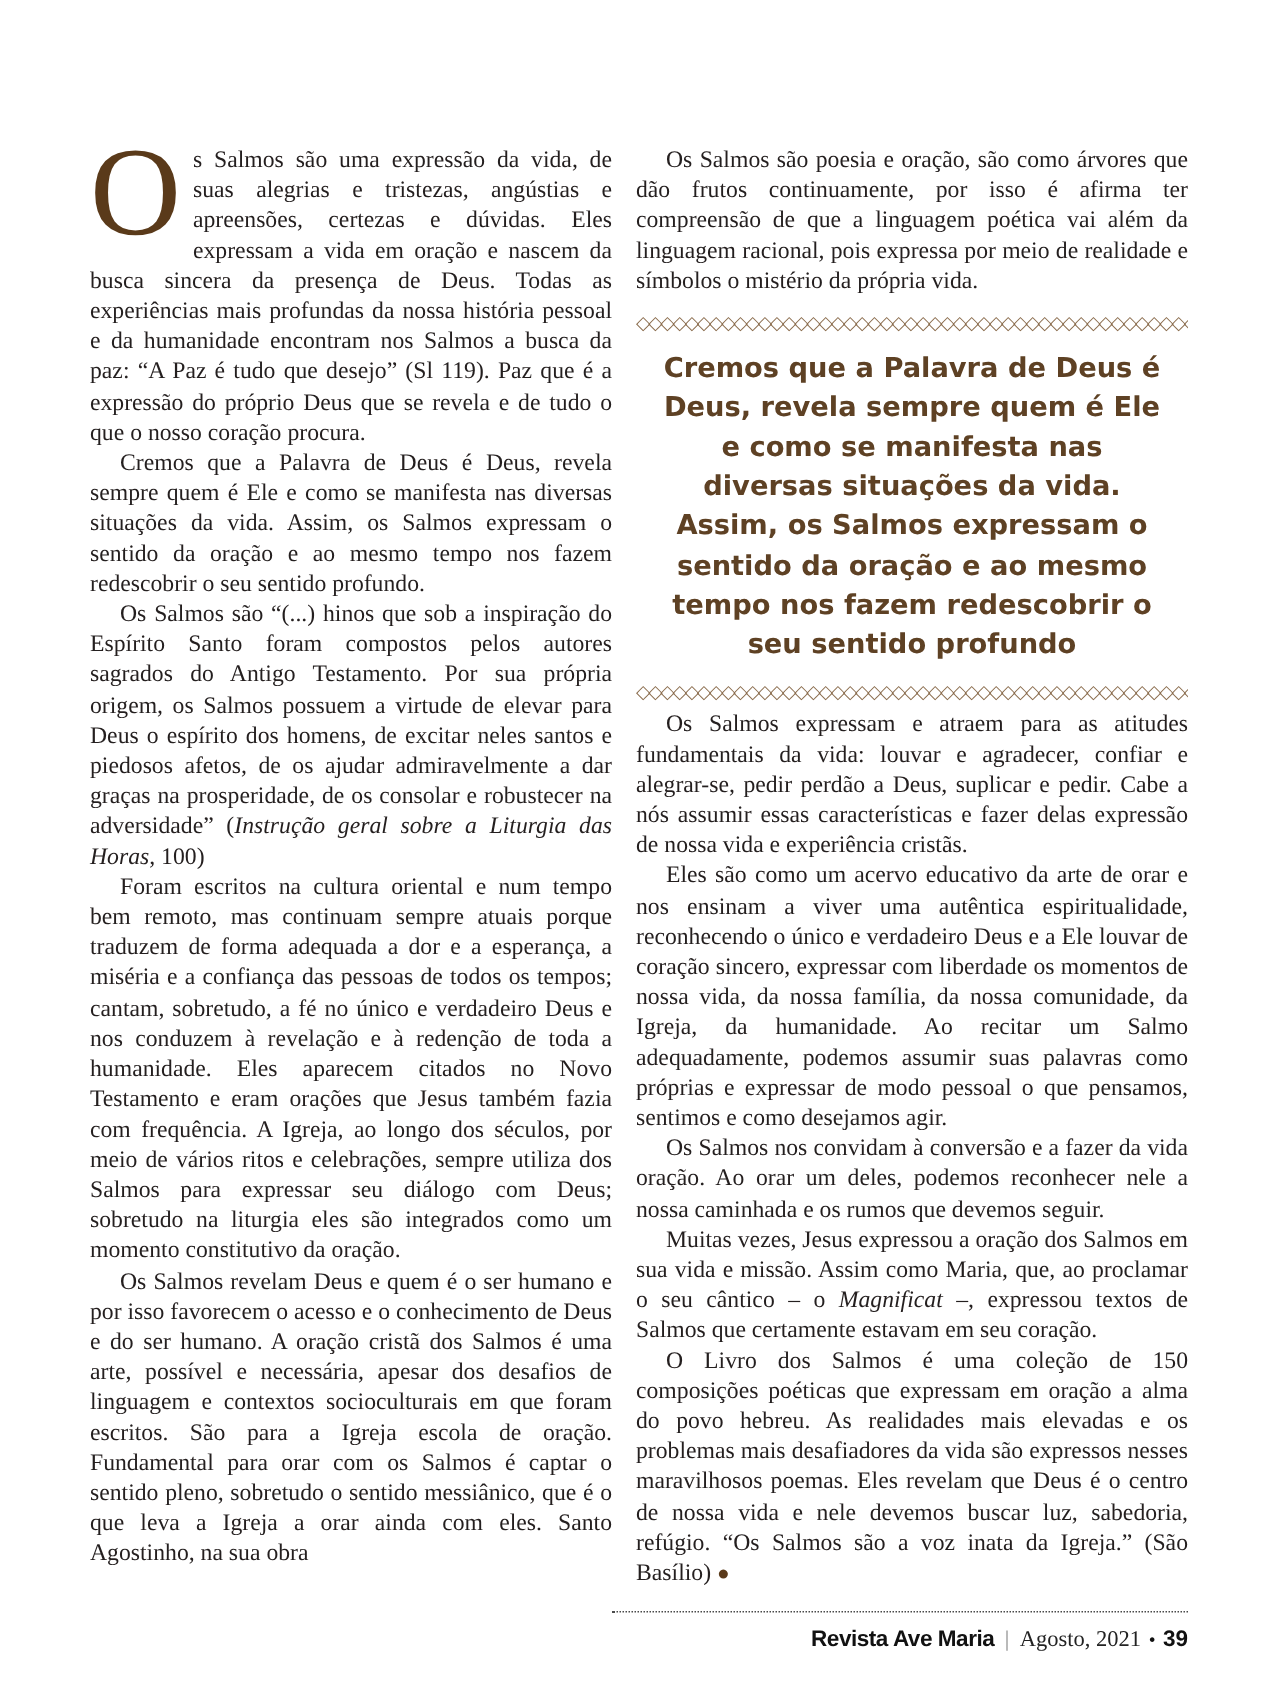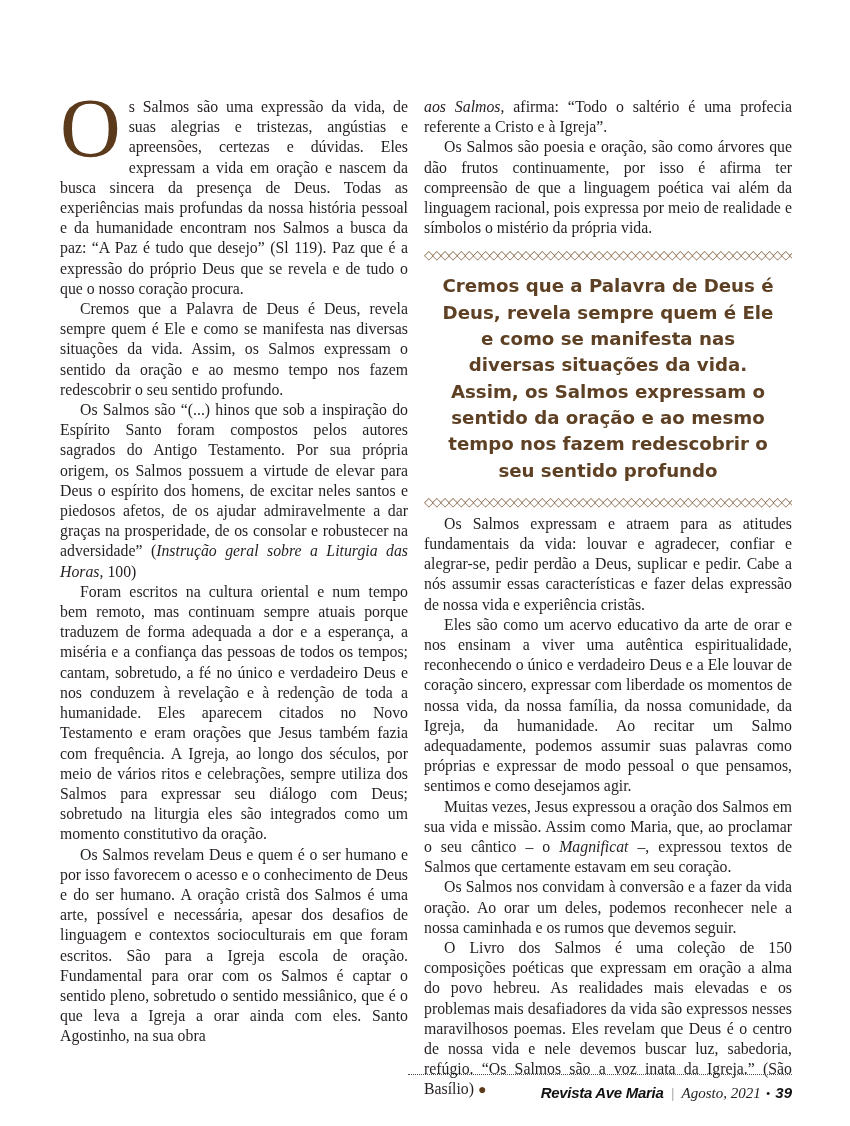--- a/index.html
+++ b/index.html
@@ -75,21 +75,20 @@
 
   .footer {
     position: absolute;
     left: 408px;
     top: 1074px;
     width: 384px;
     border-top: 1px dotted #4a4a4a;
     padding-top: 9px;
     text-align: right;
     white-space: nowrap;
-    font-style: italic;
   }
   .footer .mag {
     font-family: "Liberation Sans", sans-serif;
     font-weight: bold;
     font-size: 15px;
     color: #111111;
     letter-spacing: -0.3px;
   }
   .footer .sep   { color: #8a8a8a; margin: 0 7px; font-size: 15px; }
   .footer .issue { font-family: "Liberation Serif", serif; font-size: 15px; color: #222222; }
@@ -107,29 +106,28 @@
 <div class="page">
   <div class="columns">
     <div class="col col-left" id="col-left">
         <p class="body first"><span class="dropcap">O</span><span>s Salmos são uma expressão da vida, de suas alegrias e tristezas, angústias e apreensões, certezas e dúvidas. Eles expressam a vida em oração e nascem da busca sincera da presença de Deus. Todas as experiências mais profundas da nossa história pessoal e da humanidade encontram nos Salmos a busca da paz: “A Paz é tudo que desejo” (Sl 119). Paz que é a expressão do próprio Deus que se revela e de tudo o que o nosso coração procura.</span></p>
         <p class="body"><span>Cremos que a Palavra de Deus é Deus, revela sempre quem é Ele e como se manifesta nas diversas situações da vida. Assim, os Salmos expressam o sentido da oração e ao mesmo tempo nos fazem redescobrir o seu sentido profundo.</span></p>
         <p class="body"><span>Os Salmos são “(...) hinos que sob a inspiração do Espírito Santo foram compostos pelos autores sagrados do Antigo Testamento. Por sua própria origem, os Salmos possuem a virtude de elevar para Deus o espírito dos homens, de excitar neles santos e piedosos afetos, de os ajudar admiravelmente a dar graças na prosperidade, de os consolar e robustecer na adversidade” (</span><span class="it">Instrução geral sobre a Liturgia das Horas</span><span>, 100)</span></p>
         <p class="body"><span>Foram escritos na cultura oriental e num tempo bem remoto, mas continuam sempre atuais porque traduzem de forma adequada a dor e a esperança, a miséria e a confiança das pessoas de todos os tempos; cantam, sobretudo, a fé no único e verdadeiro Deus e nos conduzem à revelação e à redenção de toda a humanidade. Eles aparecem citados no Novo Testamento e eram orações que Jesus também fazia com frequência. A Igreja, ao longo dos séculos, por meio de vários ritos e celebrações, sempre utiliza dos Salmos para expressar seu diálogo com Deus; sobretudo na liturgia eles são integrados como um momento constitutivo da oração.</span></p>
         <p class="body"><span>Os Salmos revelam Deus e quem é o ser humano e por isso favorecem o acesso e o conhecimento de Deus e do ser humano. A oração cristã dos Salmos é uma arte, possível e necessária, apesar dos desafios de linguagem e contextos socioculturais em que foram escritos. São para a Igreja escola de oração. Fundamental para orar com os Salmos é captar o sentido pleno, sobretudo o sentido messiânico, que é o que leva a Igreja a orar ainda com eles. Santo Agostinho, na sua obra </span></p>
       </div>
     <div class="col col-right" id="col-right">
-        <p class="body first"><span class="it">aos Salmos</span><span>, afirma: “Todo o saltério é uma profecia referente a Cristo e à Igreja”.</span></p>
         <p class="body"><span>Os Salmos são poesia e oração, são como árvores que dão frutos continuamente, por isso é afirma ter compreensão de que a linguagem poética vai além da linguagem racional, pois expressa por meio de realidade e símbolos o mistério da própria vida.</span></p>
         <div class="ornament">◇◇◇◇◇◇◇◇◇◇◇◇◇◇◇◇◇◇◇◇◇◇◇◇◇◇◇◇◇◇◇◇◇◇◇◇◇◇◇◇◇◇◇◇◇◇◇◇◇◇◇◇</div>
         <div class="pullquote">Cremos que a Palavra de Deus é Deus, revela sempre quem é Ele e como se manifesta nas diversas situações da vida. Assim, os Salmos expressam o sentido da oração e ao mesmo tempo nos fazem redescobrir o seu sentido profundo</div>
         <div class="ornament">◇◇◇◇◇◇◇◇◇◇◇◇◇◇◇◇◇◇◇◇◇◇◇◇◇◇◇◇◇◇◇◇◇◇◇◇◇◇◇◇◇◇◇◇◇◇◇◇◇◇◇◇</div>
         <p class="body"><span>Os Salmos expressam e atraem para as atitudes fundamentais da vida: louvar e agradecer, confiar e alegrar-se, pedir perdão a Deus, suplicar e pedir. Cabe a nós assumir essas características e fazer delas expressão de nossa vida e experiência cristãs.</span></p>
         <p class="body"><span>Eles são como um acervo educativo da arte de orar e nos ensinam a viver uma autêntica espiritualidade, reconhecendo o único e verdadeiro Deus e a Ele louvar de coração sincero, expressar com liberdade os momentos de nossa vida, da nossa família, da nossa comunidade, da Igreja, da humanidade. Ao recitar um Salmo adequadamente, podemos assumir suas palavras como próprias e expressar de modo pessoal o que pensamos, sentimos e como desejamos agir.</span></p>
+        <p class="body"><span>Os Salmos nos convidam à conversão e a fazer da vida oração. Ao orar um deles, podemos reconhecer nele a nossa caminhada e os rumos que devemos seguir.</span></p>
         <p class="body"><span>Muitas vezes, Jesus expressou a oração dos Salmos em sua vida e missão. Assim como Maria, que, ao proclamar o seu cântico – o </span><span class="it">Magnificat</span><span> –, expressou textos de Salmos que certamente estavam em seu coração.</span></p>
-        <p class="body"><span>Os Salmos nos convidam à conversão e a fazer da vida oração. Ao orar um deles, podemos reconhecer nele a nossa caminhada e os rumos que devemos seguir.</span></p>
         <p class="body"><span>O Livro dos Salmos é uma coleção de 150 composições poéticas que expressam em oração a alma do povo hebreu. As realidades mais elevadas e os problemas mais desafiadores da vida são expressos nesses maravilhosos poemas. Eles revelam que Deus é o centro de nossa vida e nele devemos buscar luz, sabedoria, refúgio. “Os Salmos são a voz inata da Igreja.” (São Basílio) </span><span class="end-dot">●</span></p>
       </div>
   </div>
 
   <div class="footer">
     <span class="mag">Revista Ave Maria</span><span class="sep">|</span><span class="issue">Agosto, 2021</span><span class="bullet">•</span><span class="pagenum">39</span>
   </div>
 </div>
 
 </body></html>

